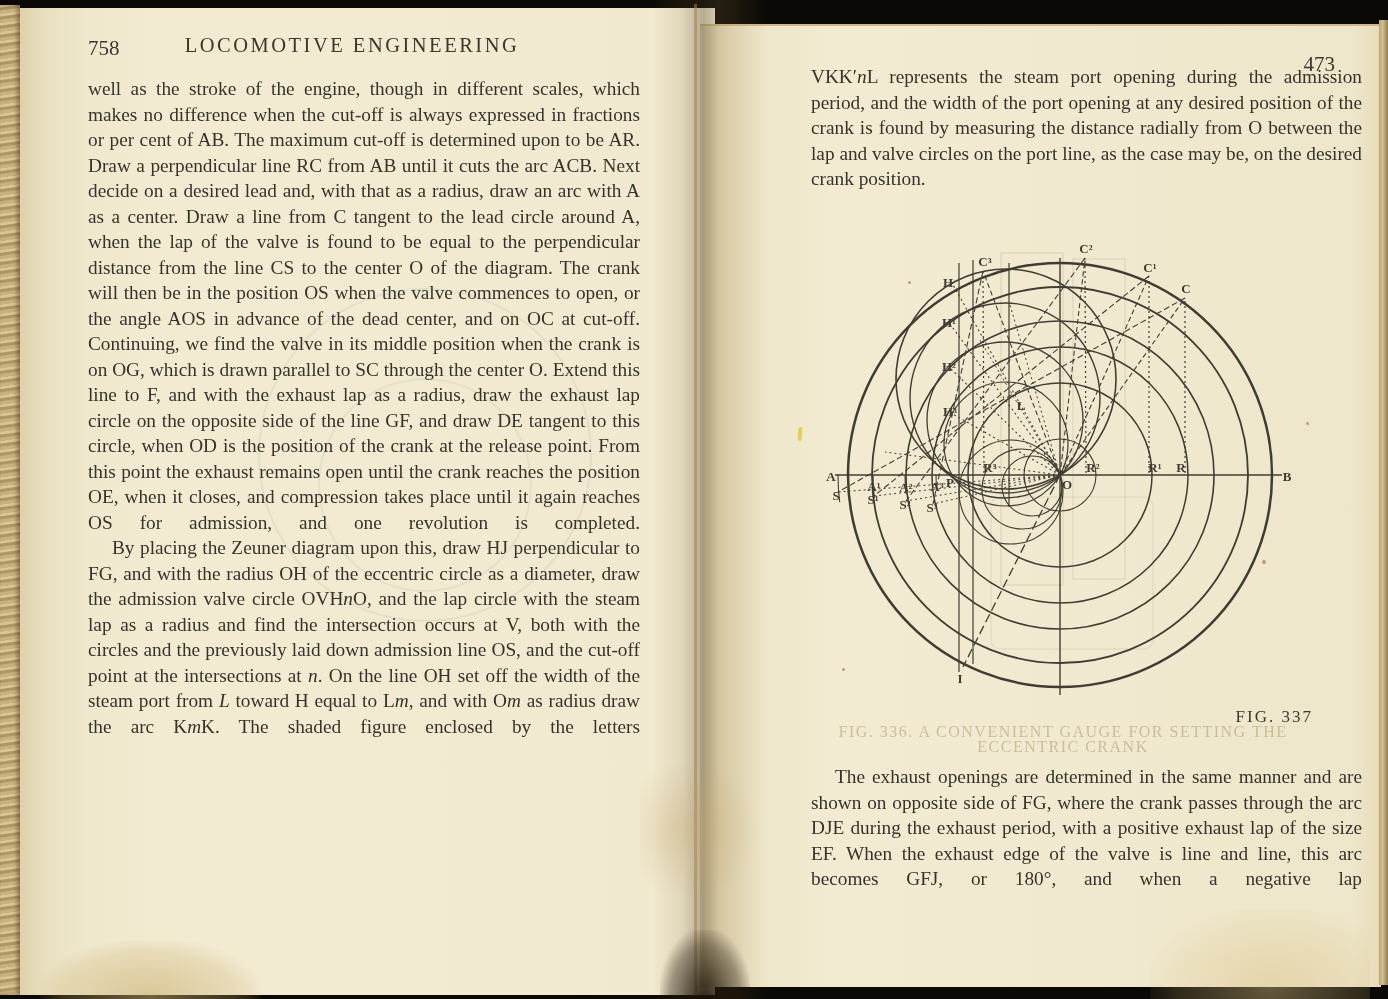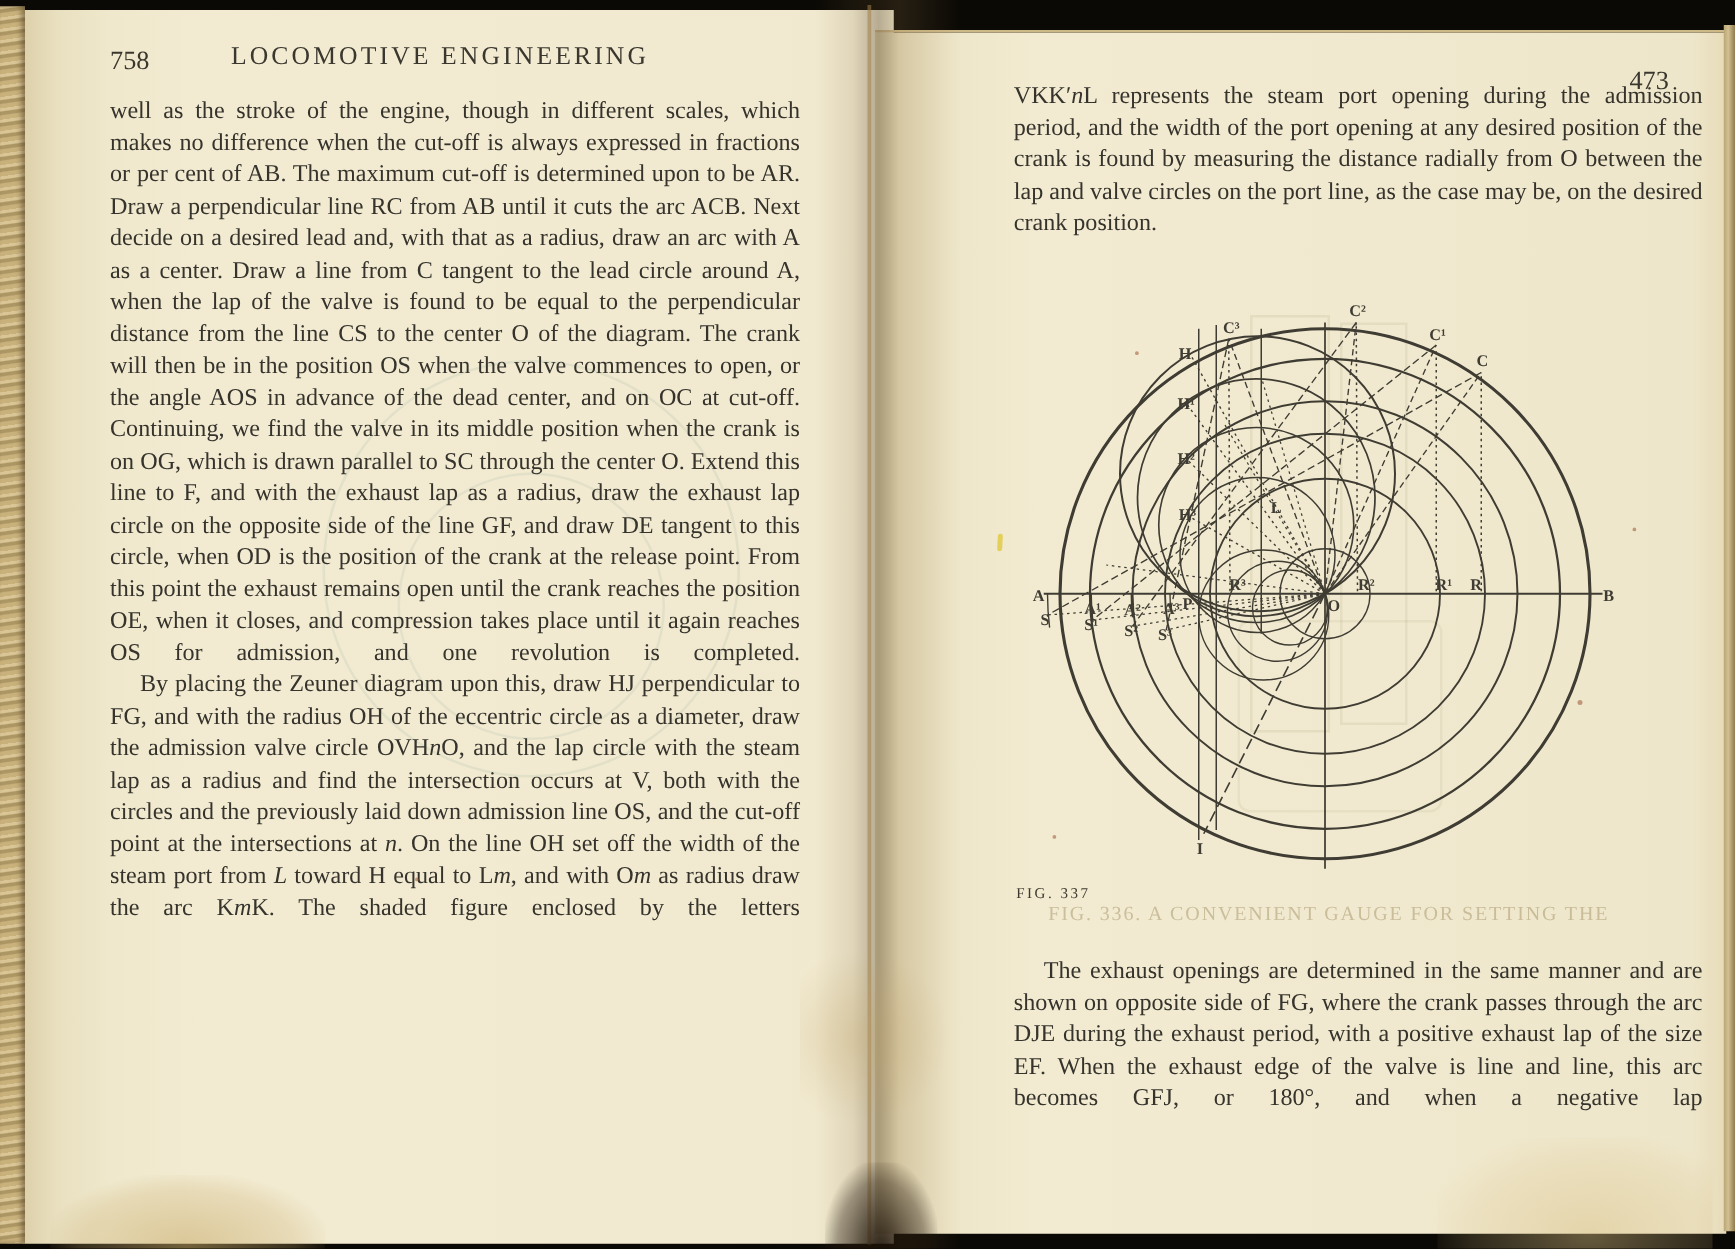--- a/index.html
+++ b/index.html
@@ -22,22 +22,22 @@
   #gutter-bottom{position:absolute;left:660px;top:930px;width:90px;height:69px;pointer-events:none;
     background:radial-gradient(ellipse at 50% 100%,rgba(25,15,5,.85) 0,rgba(25,15,5,.35) 55%,rgba(25,15,5,0) 75%);}
   .stain{position:absolute;pointer-events:none;}
   .pagenum{position:absolute;font-size:21px;color:#3a372e;}
   .runhead{position:absolute;text-align:center;font-size:20.5px;letter-spacing:2.5px;color:#3a372e;}
   .bodytext{position:absolute;font-size:19.3px;line-height:25.5px;color:#35332c;text-align:justify;}
   .bodytext p{margin:0;}
   .cont{text-align-last:justify;}
   .indent{text-indent:24px;}
   #figure-box{position:absolute;left:125px;top:204px;width:470px;height:480px;}
-  #figure-caption{position:absolute;left:113px;top:681px;width:500px;text-align:left;
-    font-size:12px;letter-spacing:2px;color:#3d392e;}
+  #figure-caption{position:absolute;left:113px;top:681px;width:500px;text-align:right;
+    font-size:17px;letter-spacing:2px;color:#3d392e;}
   .ghostline{position:absolute;left:93px;width:540px;text-align:center;font-size:16px;
     letter-spacing:1.5px;color:rgba(148,128,82,.42);filter:blur(.5px);}
   .ghost-circle{position:absolute;border-radius:50%;pointer-events:none;}
   .ghost-rect{position:absolute;pointer-events:none;}
   #yellow-mark{position:absolute;left:98px;top:401px;width:4px;height:14px;background:#e3cc4f;
     opacity:.9;border-radius:2px;transform:rotate(3deg);}
   .speck{position:absolute;width:3px;height:3px;border-radius:50%;background:rgba(155,85,55,.55);}
   svg text{font-family:"Liberation Serif","DejaVu Serif",serif;font-weight:bold;}
 </style>
 </head>
@@ -142,20 +142,21 @@
           <text x="261" y="23" text-anchor="middle" font-size="13" fill="#3f3c33">C²</text>
           <text x="325" y="42" text-anchor="middle" font-size="13" fill="#3f3c33">C¹</text>
           <text x="361" y="63" text-anchor="middle" font-size="13" fill="#3f3c33">C</text>
           <text x="196" y="180" text-anchor="middle" font-size="13" fill="#3f3c33">L</text>
           <text x="135" y="453" text-anchor="middle" font-size="13" fill="#3f3c33">I</text>
         </svg>
     </div>
     <div id="figure-caption">FIG. 337</div>
 
     <div class="ghostline" style="top:697px;">FIG. 336.  A CONVENIENT GAUGE FOR SETTING THE</div>
+    <div class="ghostline" style="top:712px;">ECCENTRIC CRANK</div>
 
     <div class="bodytext" style="left:95px;top:738px;width:551px;margin-left:16px;">
       <p class="cont indent">The exhaust openings are determined in the same manner and are shown on opposite side of FG, where the crank passes through the arc DJE during the exhaust period, with a positive exhaust lap of the size EF.  When the exhaust edge of the valve is line and line, this arc becomes GFJ, or 180°, and when a negative lap</p>
     </div>
 
     <div id="yellow-mark"></div>
   </div>
 
   <div id="deckle"></div>
   <div id="right-edge"></div>

